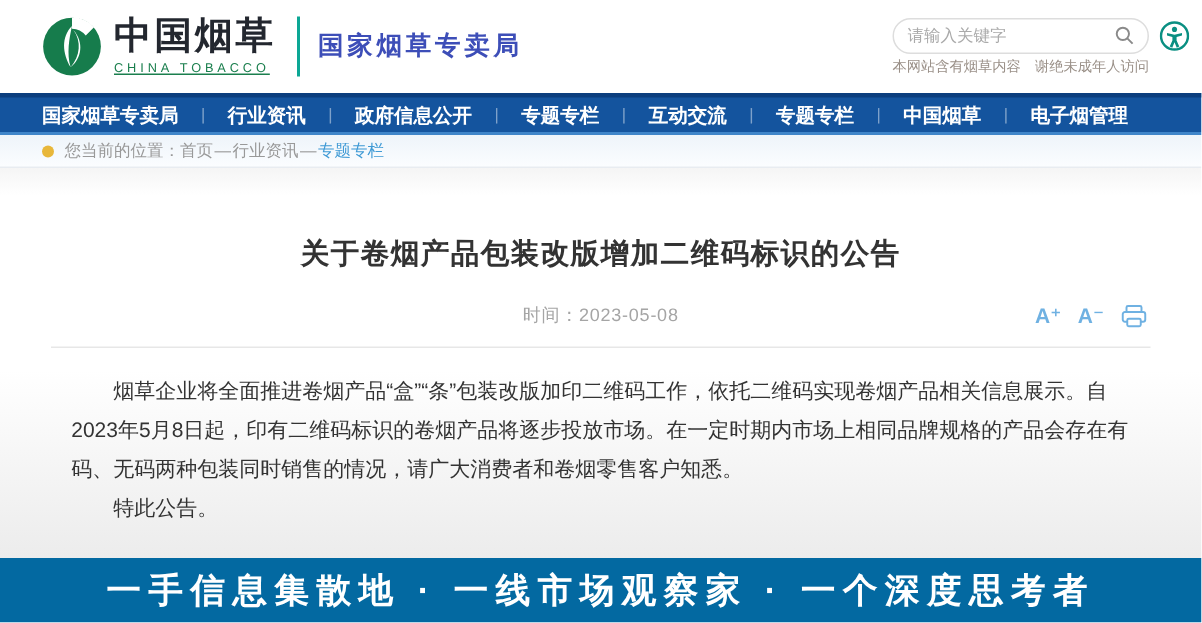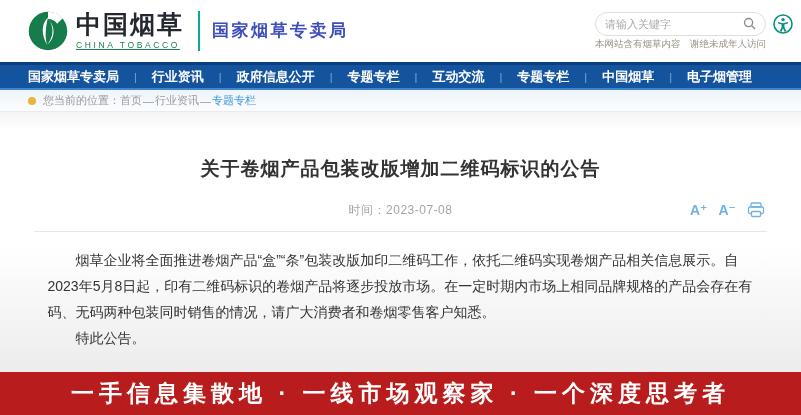--- a/index.html
+++ b/index.html
@@ -54,21 +54,21 @@
   .title { text-align:center; font-size:19px; font-weight:bold; color:#333; letter-spacing:1px; }
   .meta { position:relative; height:20px; margin-top:20px; }
   .date { text-align:center; color:#a5a5a5; font-size:12px; letter-spacing:0.5px; }
   .tools { position:absolute; right:2px; top:0; display:flex; align-items:center; gap:11px; }
   .tool-txt { color:#6fb1e2; font-size:14px; font-weight:bold; cursor:pointer; }
   .divider { border-bottom:1px solid #e7e7e7; margin-top:9px; }
   .body-text { width:706px; margin:15px auto 16px; font-size:14px; color:#333; line-height:1.86; }
   .body-text p { text-indent:2em; }
 
   
-  .footer { height:43px; background:#b91c1c; display:flex; align-items:center; justify-content:center;
+  .footer { height:43px; background:#0369a1; display:flex; align-items:center; justify-content:center;
     color:#fff; font-size:23px; font-weight:bold; letter-spacing:5px; white-space:nowrap; }
 </style>
 </head>
 <body>
 
 <div class="header">
   <div class="logo-group">
     <svg class="logo-mark" viewBox="0 0 48 48">
       <circle cx="24" cy="24" r="21" fill="#167c4c"></circle>
       <path d="M40 10 A21 21 0 0 0 24 3 l0 8 a13 13 0 0 1 10 5 z" fill="#fff"></path>
@@ -128,21 +128,21 @@
   <span class="dash">—</span>
   <a>行业资讯</a>
   <span class="dash">—</span>
   <a class="current">专题专栏</a>
 </div>
 
 <div class="main">
   <div class="article">
     <div class="title">关于卷烟产品包装改版增加二维码标识的公告</div>
     <div class="meta">
-      <div class="date"><span>时间：</span><span>2023-07-08</span></div>
+      <div class="date"><span>时间：</span><span>2023-05-08</span></div>
       <div class="tools">
         <span class="tool-txt">A⁺</span>
         <span class="tool-txt">A⁻</span>
         <svg width="18" height="16" viewBox="0 0 18 16">
           <rect x="4" y="1" width="10" height="4" rx="1" fill="none" stroke="#6fb1e2" stroke-width="1.3"></rect>
           <rect x="1.5" y="5" width="15" height="6.5" rx="1.5" fill="none" stroke="#6fb1e2" stroke-width="1.3"></rect>
           <rect x="4.5" y="9.5" width="9" height="5" rx="1" fill="#fff" stroke="#6fb1e2" stroke-width="1.3"></rect>
         </svg>
       </div>
     </div>

